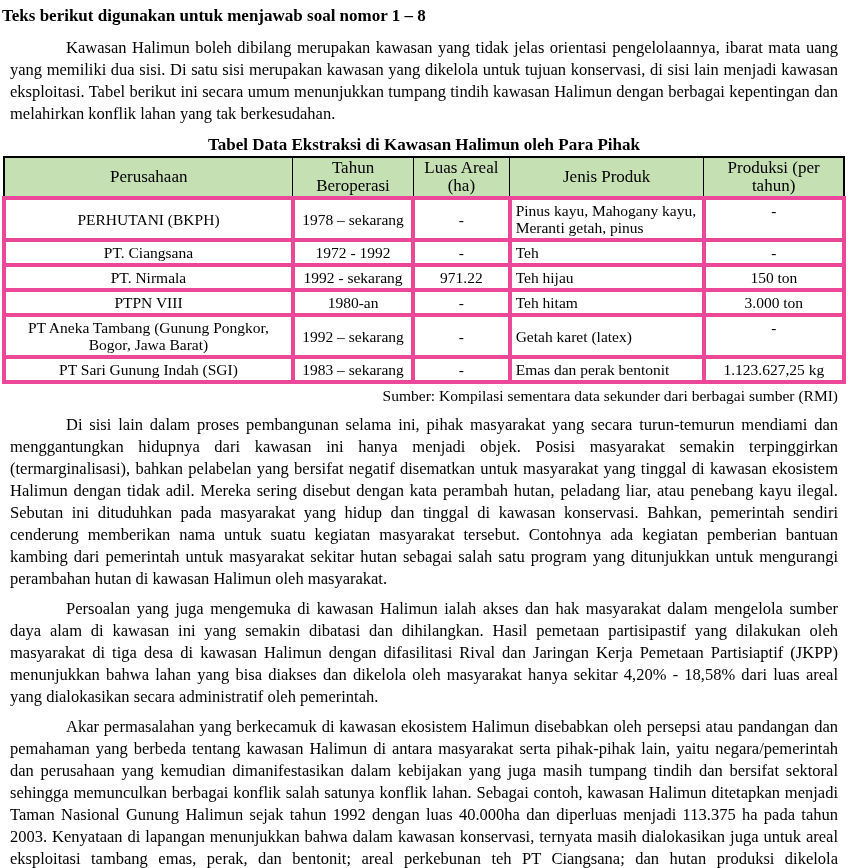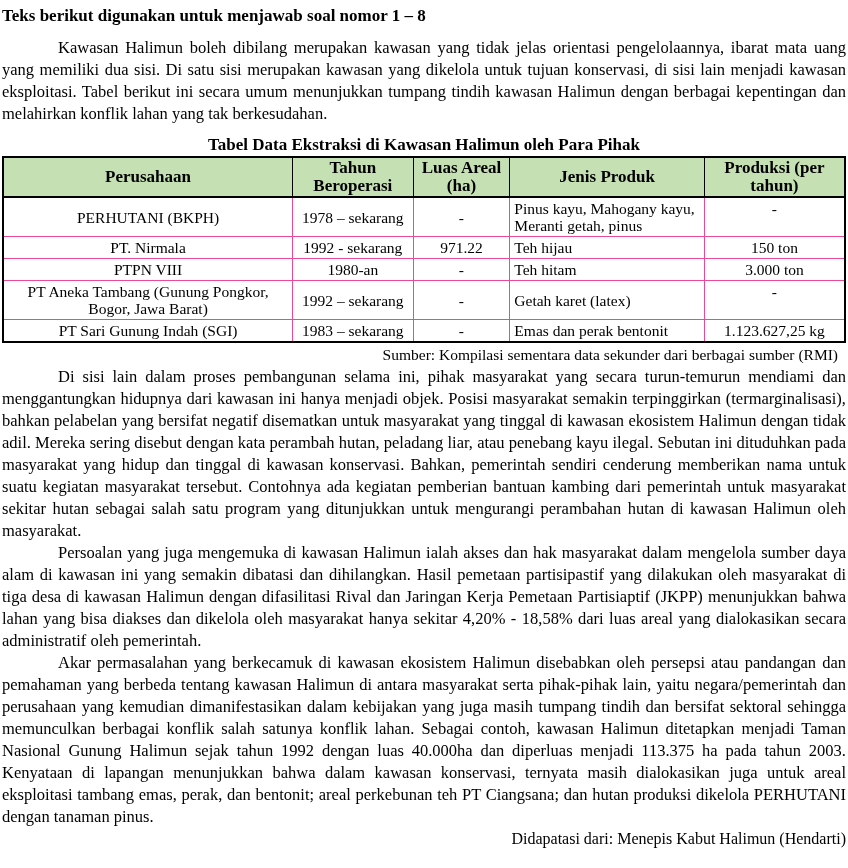--- a/index.html
+++ b/index.html
@@ -21,21 +21,21 @@
     font-weight: bold;
     font-size: 17px;
     margin: 0;
     line-height: 21px;
   }
   .para {
     font-size: 16.5px;
     line-height: 22px;
     text-align: justify;
     text-indent: 56px;
-    margin: 0;
+    margin: 8px;
   }
   .para.first {
     margin-top: 11px;
   }
   .table-title {
     font-weight: bold;
     font-size: 17px;
     text-align: center;
     margin: 9px 0 1px 0;
     line-height: 21px;
@@ -43,29 +43,29 @@
   table.extraction {
     width: 100%;
     border-collapse: collapse;
     border: 2px solid #000000;
     table-layout: fixed;
   }
   table.extraction th {
     background: #c5e0b3;
     border: 1px solid #000000;
     border-bottom: 2px solid #000000;
-    font-weight: bold;
+    font-weight: normal;
     font-size: 17px;
     line-height: 18px;
     text-align: center;
     vertical-align: middle;
     padding: 1px 2px;
   }
   table.extraction td {
-    border: 1px solid #ec4899;
+    border: 4px solid #ec4899;
     font-size: 15.5px;
     line-height: 17px;
     padding: 2px 4px;
     text-align: center;
     vertical-align: middle;
   }
   table.extraction td.cell-product {
     text-align: left;
   }
   table.extraction td.cell-production {
@@ -114,20 +114,27 @@
     </thead>
     <tbody>
       <tr>
         <td>PERHUTANI (BKPH)</td>
         <td>1978 – sekarang</td>
         <td>-</td>
         <td class="cell-product">Pinus kayu, Mahogany kayu, Meranti getah, pinus</td>
         <td class="cell-production">-</td>
       </tr>
       <tr>
+        <td>PT. Ciangsana</td>
+        <td>1972 - 1992</td>
+        <td>-</td>
+        <td class="cell-product">Teh</td>
+        <td class="cell-production">-</td>
+      </tr>
+      <tr>
         <td>PT. Nirmala</td>
         <td>1992 - sekarang</td>
         <td>971.22</td>
         <td class="cell-product">Teh hijau</td>
         <td class="cell-production">150 ton</td>
       </tr>
       <tr>
         <td>PTPN VIII</td>
         <td>1980-an</td>
         <td>-</td>

